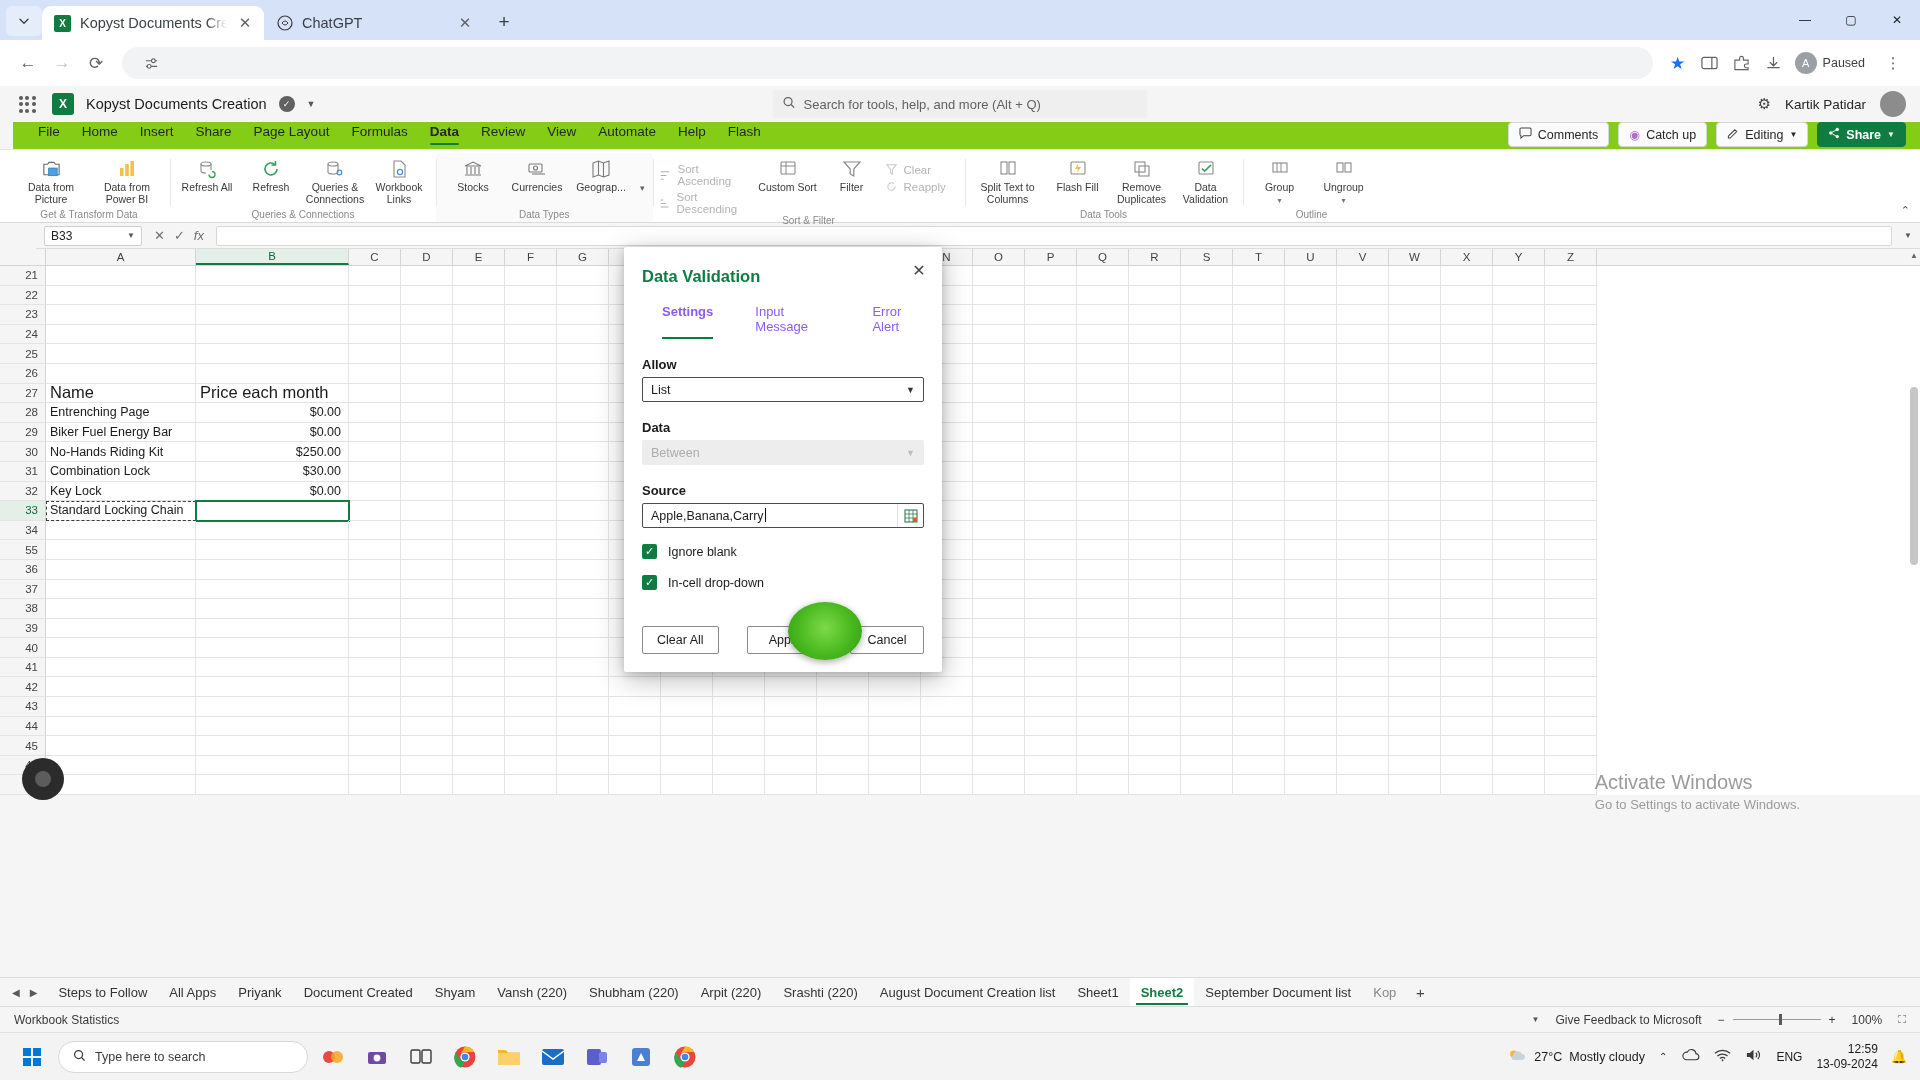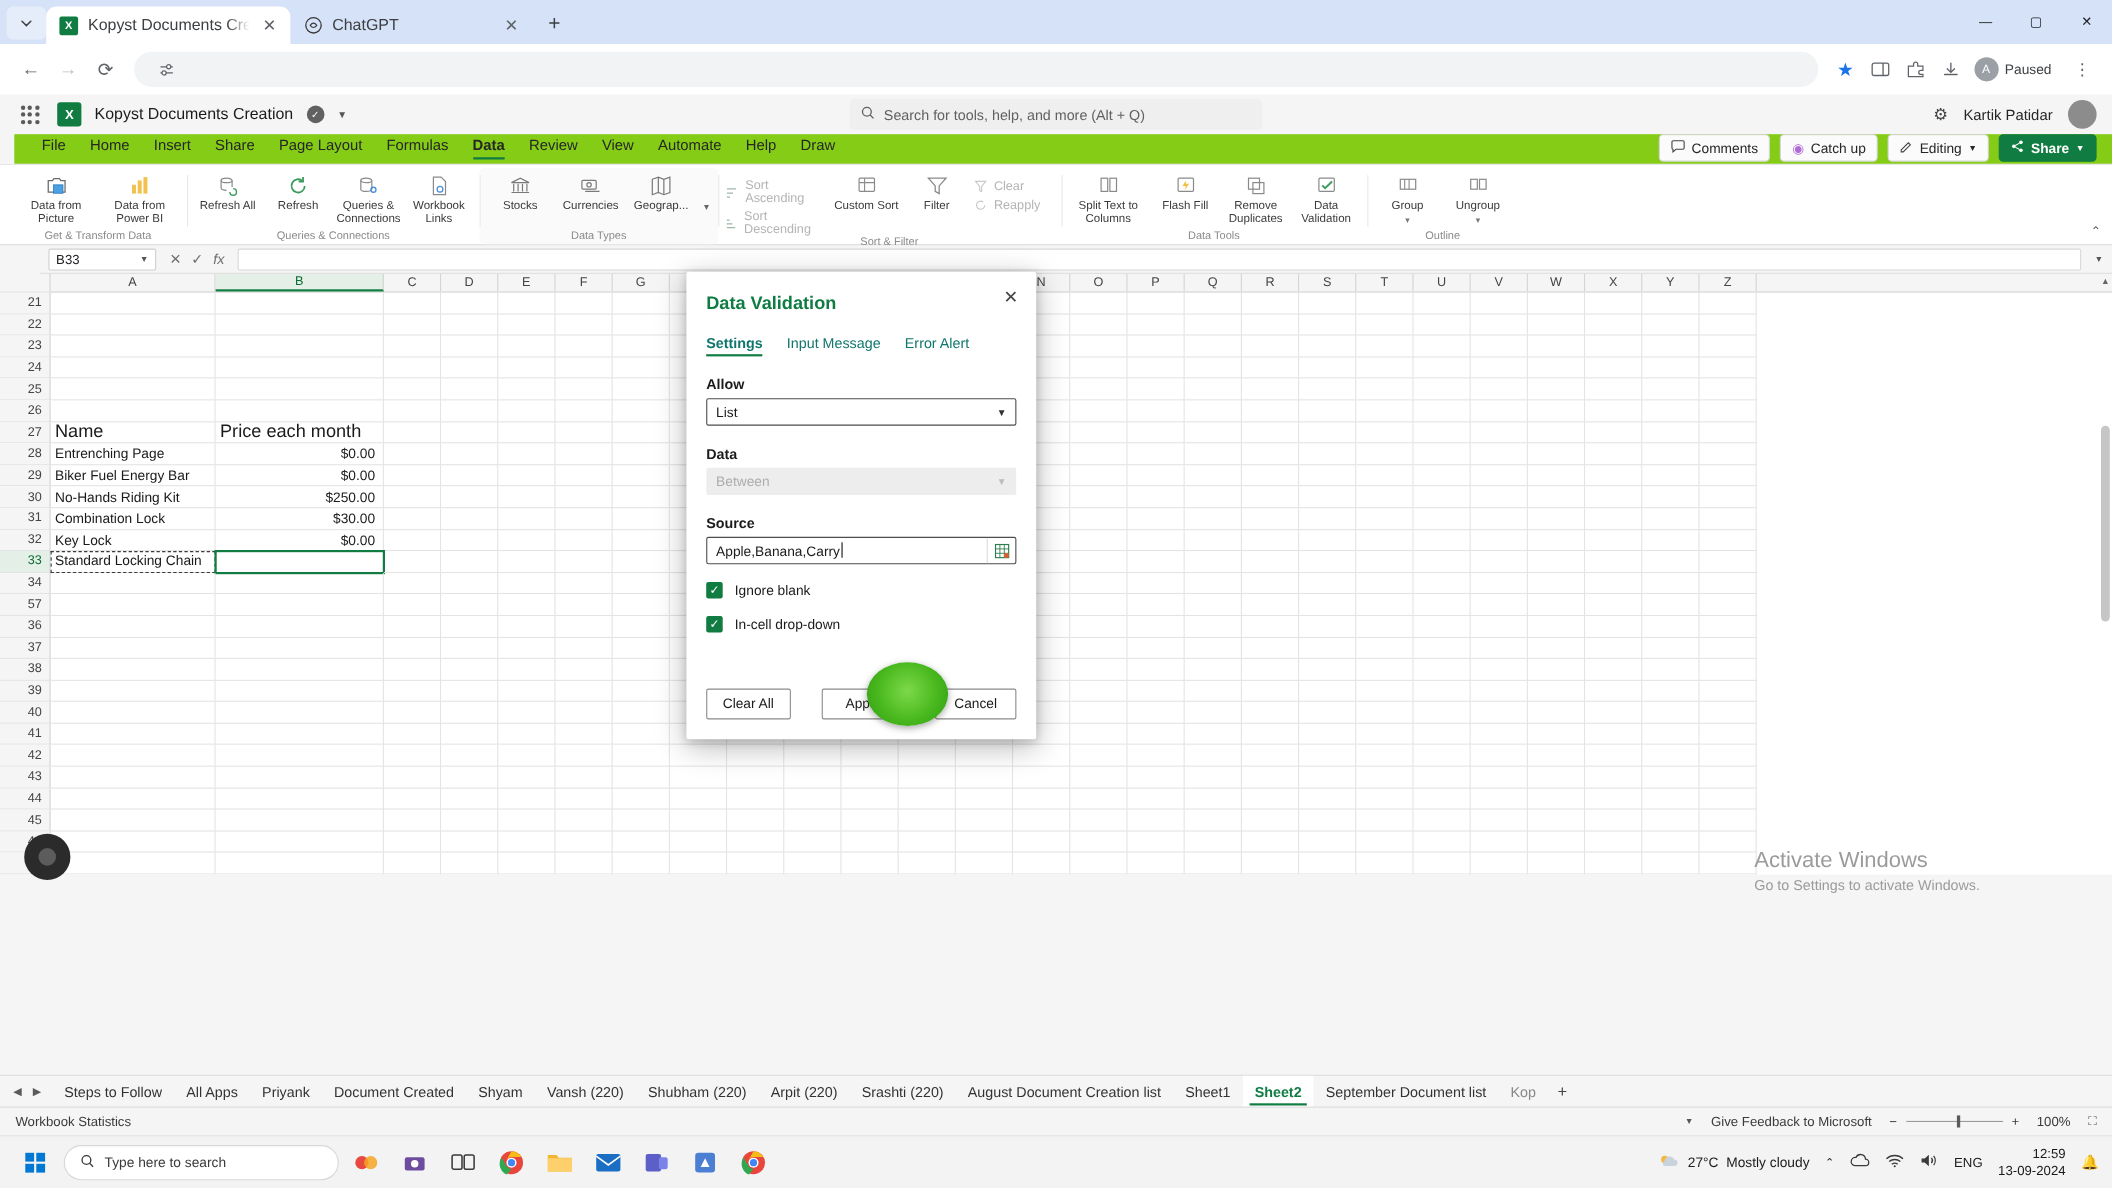--- a/index.html
+++ b/index.html
@@ -149,21 +149,21 @@
 
   
   .dlg-shadow { position:absolute; left:624px; top:247px; width:318px; height:425px;
      background:#fff; border-radius:2px;
      box-shadow: 0 7px 28px rgba(0,0,0,.28), 0 2px 8px rgba(0,0,0,.16); }
   .dlg { position:absolute; inset:0; padding: 16px 18px; }
   .dlg-title { font-size:16.5px; font-weight:bold; color:#0e7c43; margin: 4px 0 0 0;}
   .dlg-close { position:absolute; right:12px; top:12px; width:22px; height:22px;
      display:flex; align-items:center; justify-content:center; color:#444; font-size:16px;}
   .dlg-tabs { display:flex; gap:22px; margin-top:18px; }
-  .dtab { font-size:13px; color:#0f766e; padding-bottom:5px; position:relative;}
+  .dtab { font-size:13px; color:#8b5cf6; padding-bottom:5px; position:relative;margin-left:20px;}
   .dtab.active { font-weight:600; }
   .dtab.active::after { content:""; position:absolute; left:0; right:0; bottom:0;
      height:2.5px; background:#107c41;}
   .fld-label { font-size:13px; color:#1b1b1b; font-weight:600; margin: 18px 0 5px;}
   .select-box { height:25px; border:1px solid #4c4c4c; border-radius:2px; background:#fff;
      display:flex; align-items:center; padding: 0 8px; font-size:12.5px; color:#1b1b1b;}
   .select-box .caret { margin-left:auto; font-size:9px; color:#333;}
   .select-box.disabled { border-color:transparent; background:#ededed; color:#adadad;}
   .select-box.disabled .caret { color:#bdbdbd;}
   .src-row { display:flex; align-items:center; height:25px; border:1px solid #4c4c4c;
@@ -349,21 +349,21 @@
     <div class="rtab">Home</div>
     <div class="rtab">Insert</div>
     <div class="rtab">Share</div>
     <div class="rtab">Page Layout</div>
     <div class="rtab">Formulas</div>
     <div class="rtab active">Data</div>
     <div class="rtab">Review</div>
     <div class="rtab">View</div>
     <div class="rtab">Automate</div>
     <div class="rtab">Help</div>
-    <div class="rtab">Draw</div>
+    <div class="rtab">Flash</div>
     <div class="ribbon-right">
       <div class="chip">
         <span>
           <svg width="13" height="12" viewBox="0 0 14 13">
               <path d="M1 2.2A1.2 1.2 0 012.2 1h9.6A1.2 1.2 0 0113 2.2v6A1.2 1.2 0 0111.8 9.4H5L2 12V9.4A1.2 1.2 0 011 8.2z" fill="none" stroke="#444" stroke-width="1.1"></path>
             </svg>
         </span>
         <span>Comments</span>
       </div>
       <div class="chip">
@@ -1068,21 +1068,21 @@
           <div class="cell" style="width: 52px;"></div>
           <div class="cell" style="width: 52px;"></div>
           <div class="cell" style="width: 52px;"></div>
           <div class="cell" style="width: 52px;"></div>
           <div class="cell" style="width: 52px;"></div>
           <div class="cell" style="width: 52px;"></div>
           <div class="cell" style="width: 52px;"></div>
           <div class="cell" style="width: 52px;"></div>
         </div>
         <div class="row">
-          <div class="rh">57</div>
+          <div class="rh">55</div>
           <div class="cell" style="width: 150px;"></div>
           <div class="cell num" style="width: 153px;"></div>
           <div class="cell" style="width: 52px;"></div>
           <div class="cell" style="width: 52px;"></div>
           <div class="cell" style="width: 52px;"></div>
           <div class="cell" style="width: 52px;"></div>
           <div class="cell" style="width: 52px;"></div>
           <div class="cell" style="width: 52px;"></div>
           <div class="cell" style="width: 52px;"></div>
           <div class="cell" style="width: 52px;"></div>

